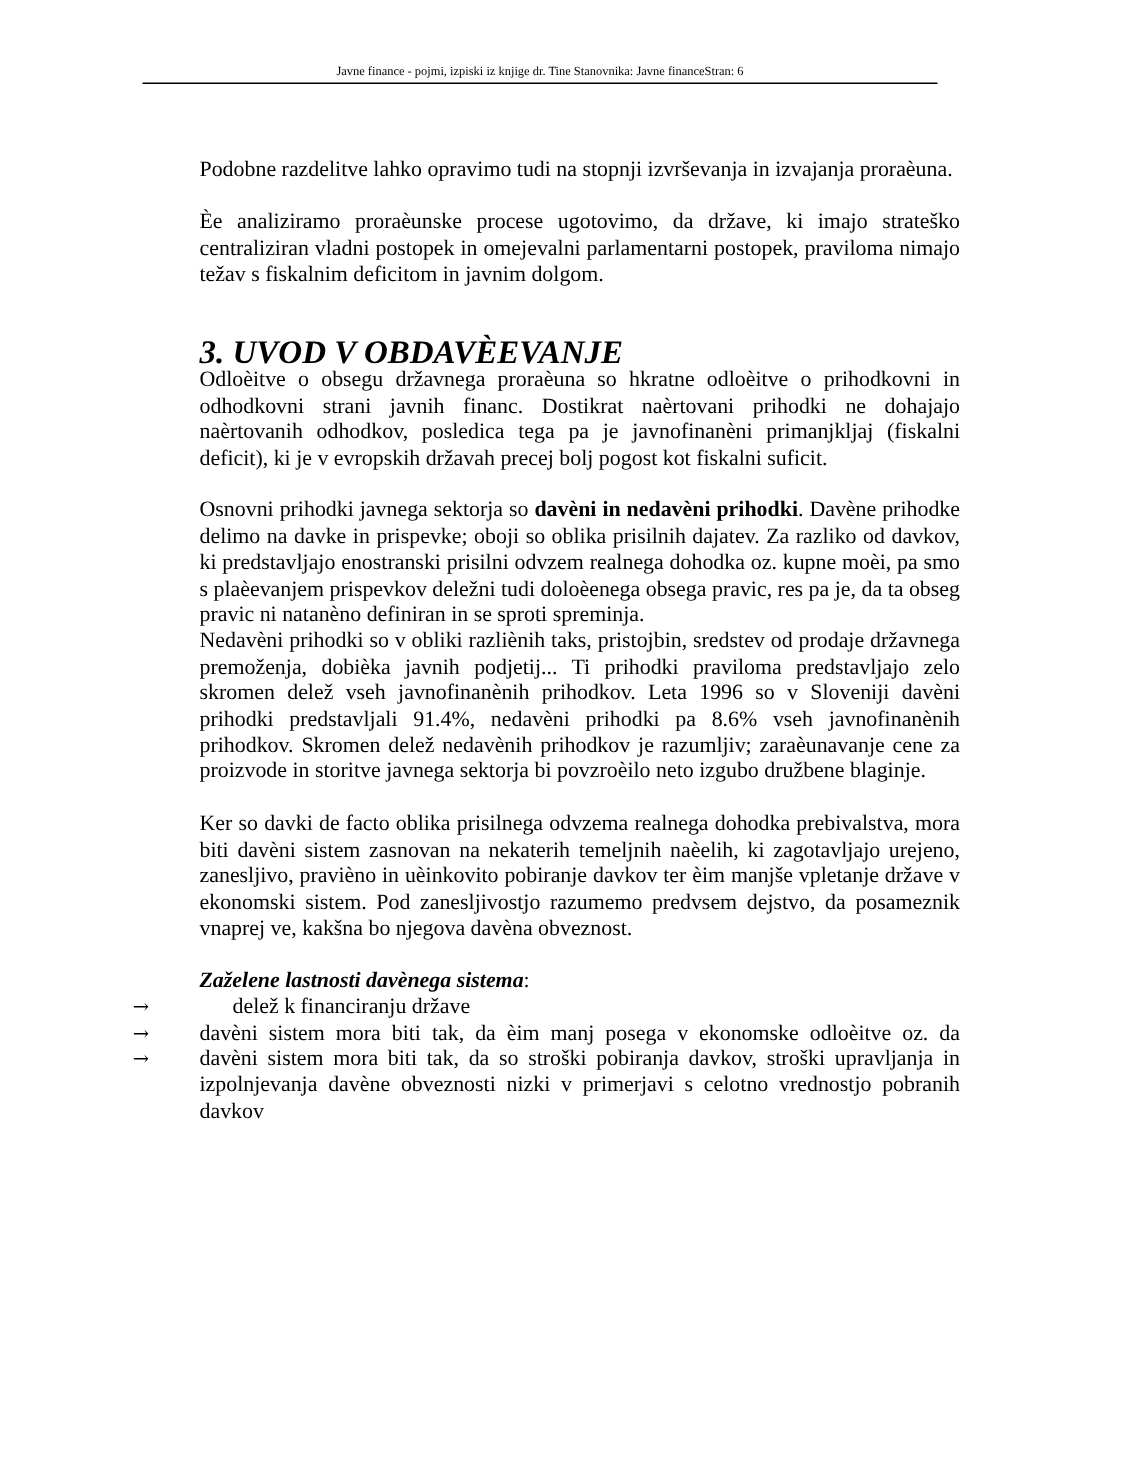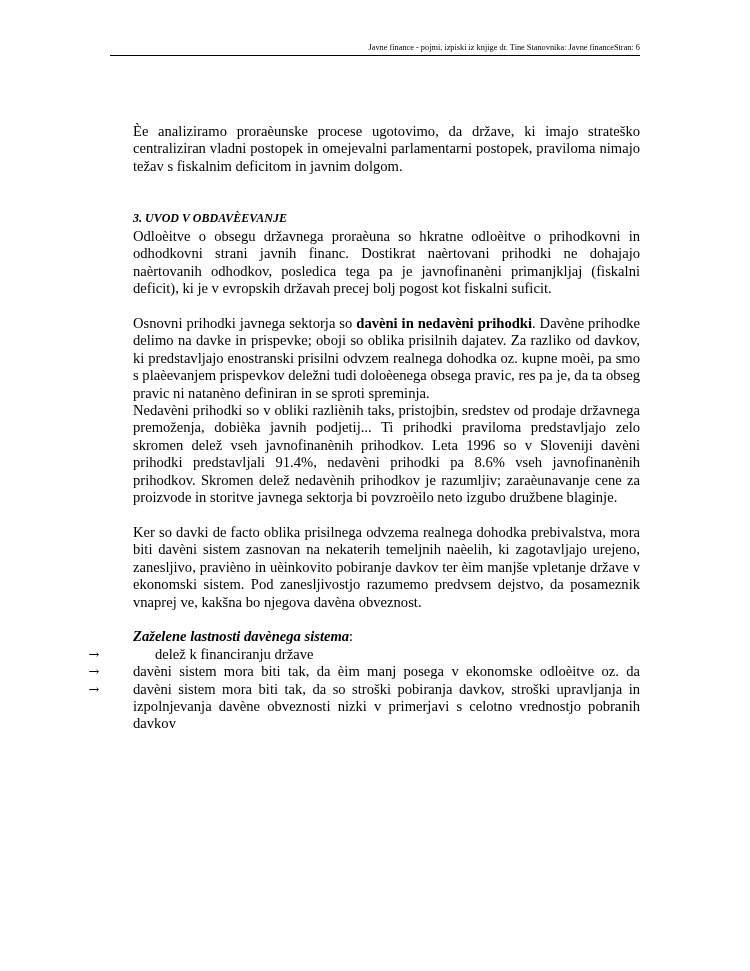--- a/index.html
+++ b/index.html
@@ -10,48 +10,48 @@
     body {
       width: 750px;
       height: 971px;
       position: relative;
       overflow: hidden;
       font-family: "Liberation Serif", "DejaVu Serif", serif;
       color: #000;
     }
     .page-header {
       position: absolute;
-      left: 110px;
+      left: 95px;
       top: 42px;
       width: 530px;
       height: 13px;
       font-size: 8.3px;
       line-height: 11px;
       display: flex;
-      justify-content: flex-end;
+      justify-content: center;
       border-bottom: 1.3px solid #000;
     }
     .content {
       position: absolute;
       left: 133px;
       top: 88px;
       width: 507px;
       font-size: 14.6px;
       line-height: 17.4px;
     }
     p {
       margin: 0;
       text-align: justify;
     }
     .gap { height: 17.4px; }
     .gap-big { height: 25px; }
     .heading {
       font-weight: bold;
       font-style: italic;
-      font-size: 12px;
+      font-size: 22px;
       line-height: 20px;
       margin: 0;
     }
     b { font-weight: bold; }
     .subhead { font-weight: bold; font-style: italic; }
     .list-item {
       position: relative;
       text-align: justify;
     }
     .list-item .arrow {
@@ -74,20 +74,21 @@
 </head>
 <body>
 
 <div class="page-header">
   <span>Javne finance - pojmi, izpiski iz knjige dr. Tine Stanovnika: Javne finance</span>
   <span>Stran: 6</span>
 </div>
 
 <div class="content">
   <div class="gap"></div>
+  <p>Podobne razdelitve lahko opravimo tudi na stopnji izvrševanja in izvajanja proraèuna.</p>
   <div class="gap"></div>
   <p>Èe analiziramo proraèunske procese ugotovimo, da države, ki imajo strateško centraliziran vladni postopek in omejevalni parlamentarni postopek, praviloma nimajo težav s fiskalnim deficitom in javnim dolgom.</p>
   <div class="gap-big"></div>
   <div class="gap" style="height:8px"></div>
   <h2 class="heading">3. UVOD V OBDAVÈEVANJE</h2>
   <p>Odloèitve o obsegu državnega proraèuna so hkratne odloèitve o prihodkovni in odhodkovni strani javnih financ. Dostikrat naèrtovani prihodki ne dohajajo naèrtovanih odhodkov, posledica tega pa je javnofinanèni primanjkljaj (fiskalni deficit), ki je v evropskih državah precej bolj pogost kot fiskalni suficit.</p>
   <div class="gap"></div>
   <p><span>Osnovni prihodki javnega sektorja so </span><b>davèni in nedavèni prihodki</b><span>. Davène prihodke delimo na davke in prispevke; oboji so oblika prisilnih dajatev. Za razliko od davkov, ki predstavljajo enostranski prisilni odvzem realnega dohodka oz. kupne moèi, pa smo s plaèevanjem prispevkov deležni tudi doloèenega obsega pravic, res pa je, da ta obseg pravic ni natanèno definiran in se sproti spreminja.</span></p>
   <p>Nedavèni prihodki so v obliki razliènih taks, pristojbin, sredstev od prodaje državnega premoženja, dobièka javnih podjetij... Ti prihodki praviloma predstavljajo zelo skromen delež vseh javnofinanènih prihodkov. Leta 1996 so v Sloveniji davèni prihodki predstavljali 91.4%, nedavèni prihodki pa 8.6% vseh javnofinanènih prihodkov. Skromen delež nedavènih prihodkov je razumljiv; zaraèunavanje cene za proizvode in storitve javnega sektorja bi povzroèilo neto izgubo družbene blaginje.</p>
   <div class="gap"></div>

